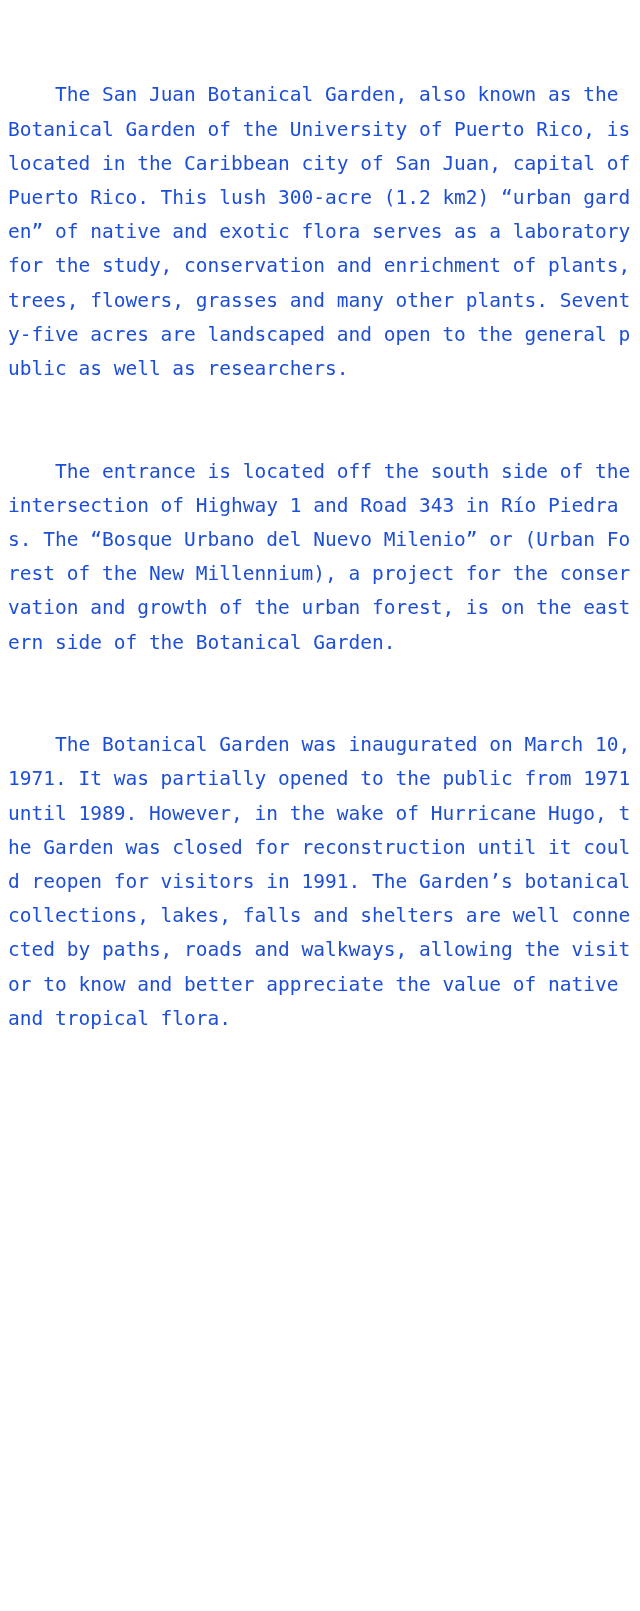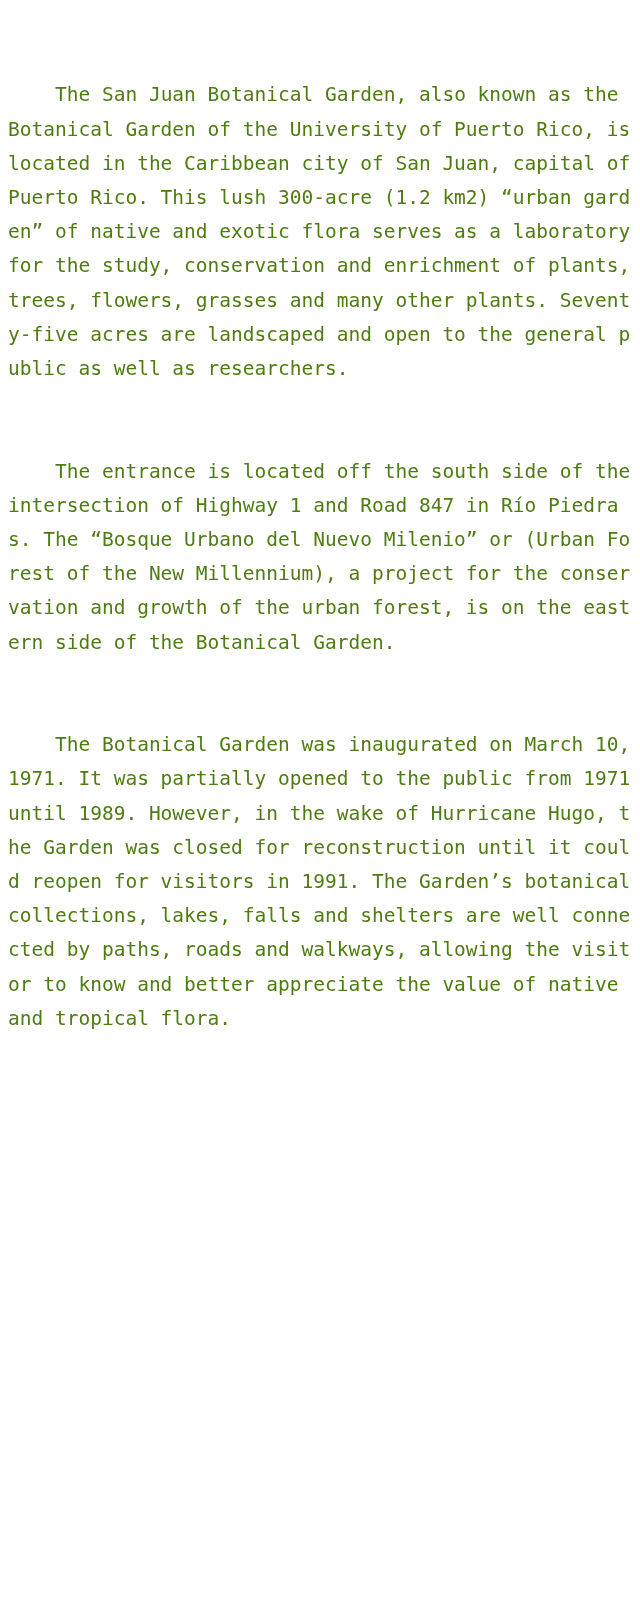--- a/index.html
+++ b/index.html
@@ -13,21 +13,21 @@
     font-family: "DejaVu Sans Mono", "Liberation Mono", monospace;
   }
   .page {
     width: 640px;
     min-height: 1611px;
     box-sizing: border-box;
     padding: 10px 8px 10px 8px;
     background: #ffffff;
   }
   .doc-body {
-    color: #4d7c0f;
+    color: #1d4ed8;
     font-size: 19.5px;
     line-height: 34.2px;
     letter-spacing: 0px;
     white-space: pre-wrap;
     word-break: break-all;
   }
   .para {
     margin: 0;
     padding: 0;
     white-space: pre-wrap;
@@ -35,16 +35,16 @@
   .para + .para {
     margin-top: 0px;
   }
 </style>
 </head>
 <body>
 
 <div class="page">
   <div class="doc-body">
     <p class="para">    The San Juan Botanical Garden, also known as the Botanical Garden of the University of Puerto Rico, is located in the Caribbean city of San Juan, capital of Puerto Rico. This lush 300-acre (1.2 km2) “urban garden” of native and exotic flora serves as a laboratory for the study, conservation and enrichment of plants, trees, flowers, grasses and many other plants. Seventy-five acres are landscaped and open to the general public as well as researchers.</p>
-    <p class="para">    The entrance is located off the south side of the intersection of Highway 1 and Road 847 in Río Piedras. The “Bosque Urbano del Nuevo Milenio” or (Urban Forest of the New Millennium), a project for the conservation and growth of the urban forest, is on the eastern side of the Botanical Garden.</p>
+    <p class="para">    The entrance is located off the south side of the intersection of Highway 1 and Road 343 in Río Piedras. The “Bosque Urbano del Nuevo Milenio” or (Urban Forest of the New Millennium), a project for the conservation and growth of the urban forest, is on the eastern side of the Botanical Garden.</p>
     <p class="para">    The Botanical Garden was inaugurated on March 10, 1971. It was partially opened to the public from 1971 until 1989. However, in the wake of Hurricane Hugo, the Garden was closed for reconstruction until it could reopen for visitors in 1991. The Garden’s botanical collections, lakes, falls and shelters are well connected by paths, roads and walkways, allowing the visitor to know and better appreciate the value of native and tropical flora.</p>
   </div>
 </div>
 
 </body></html>

